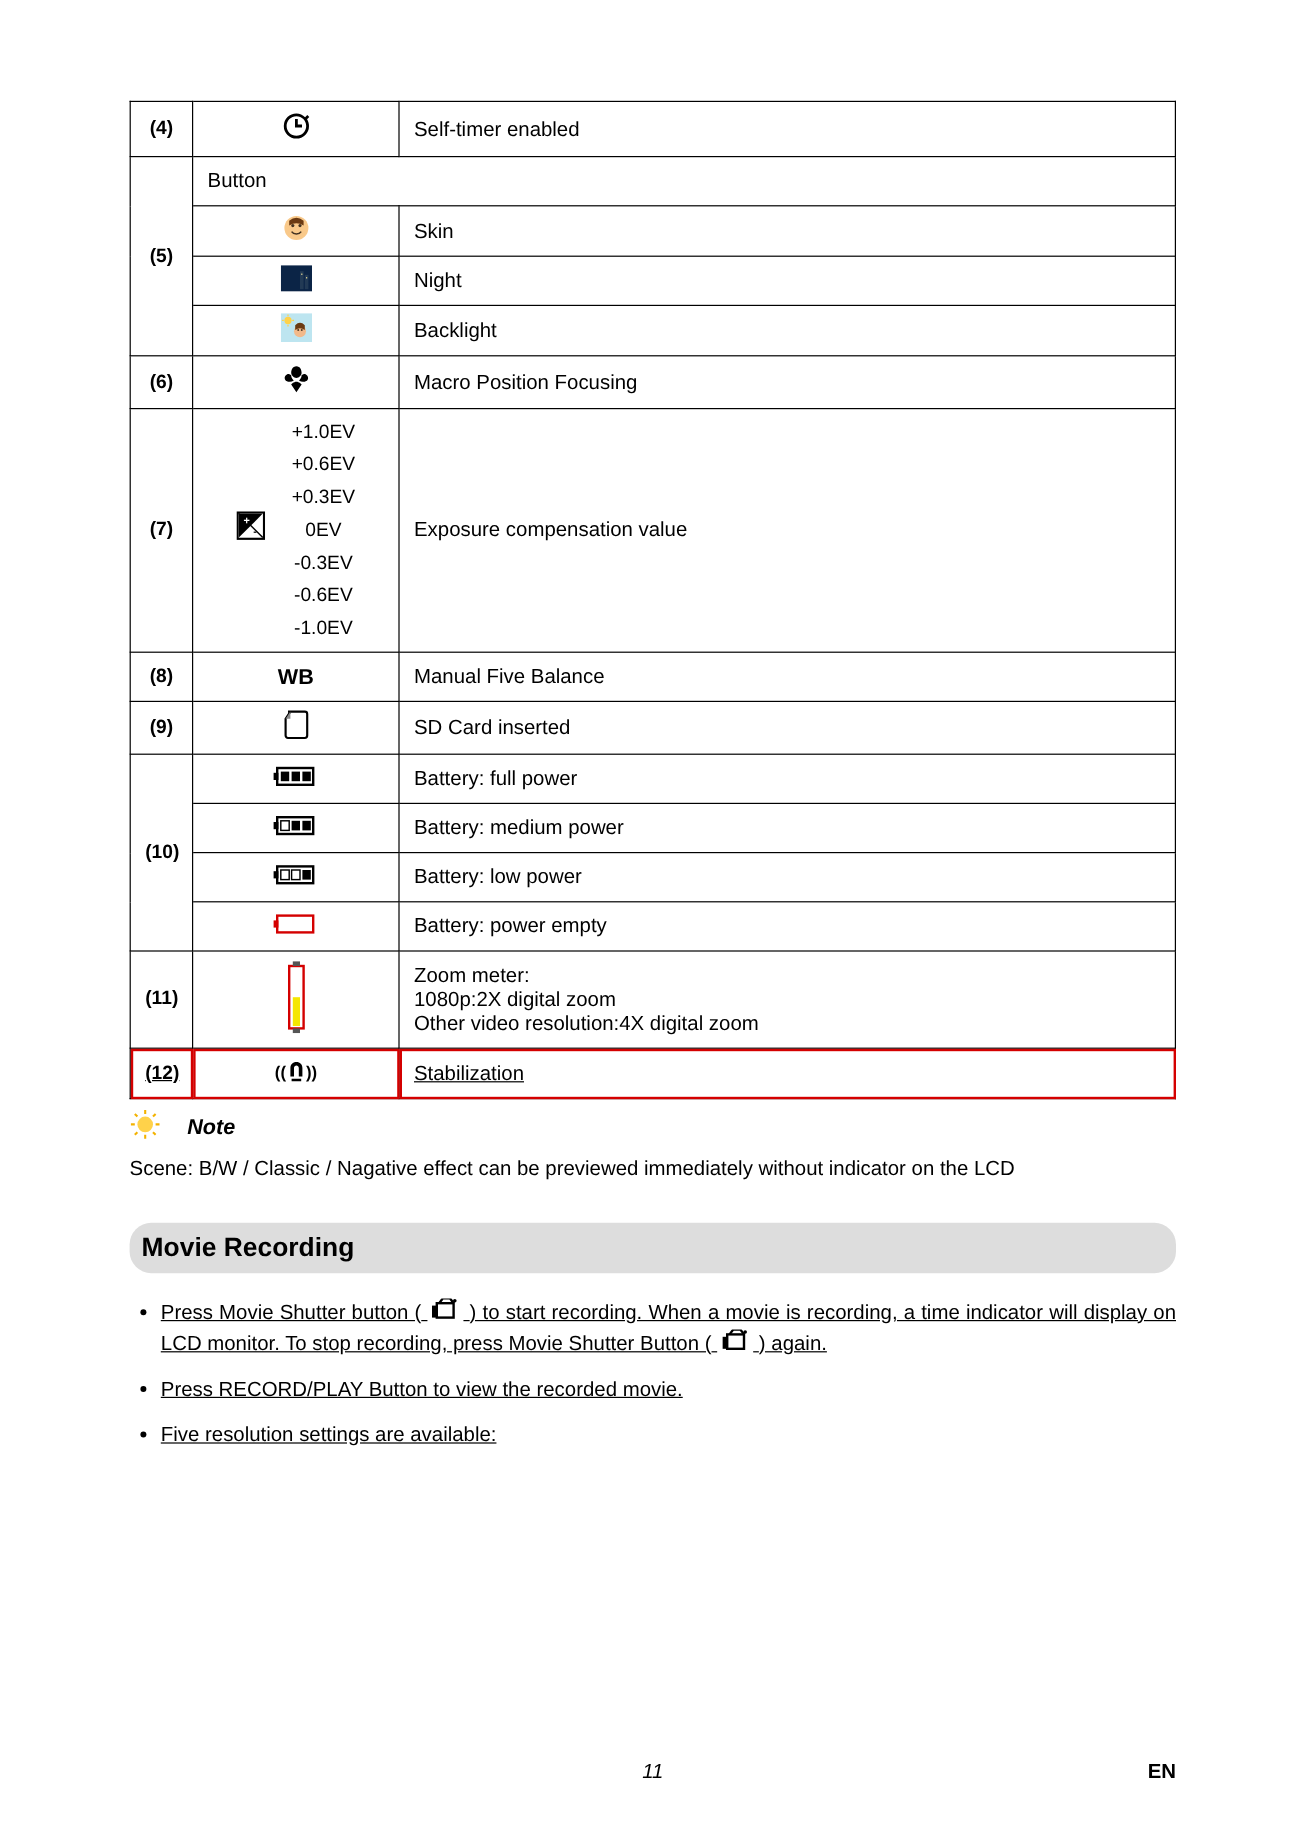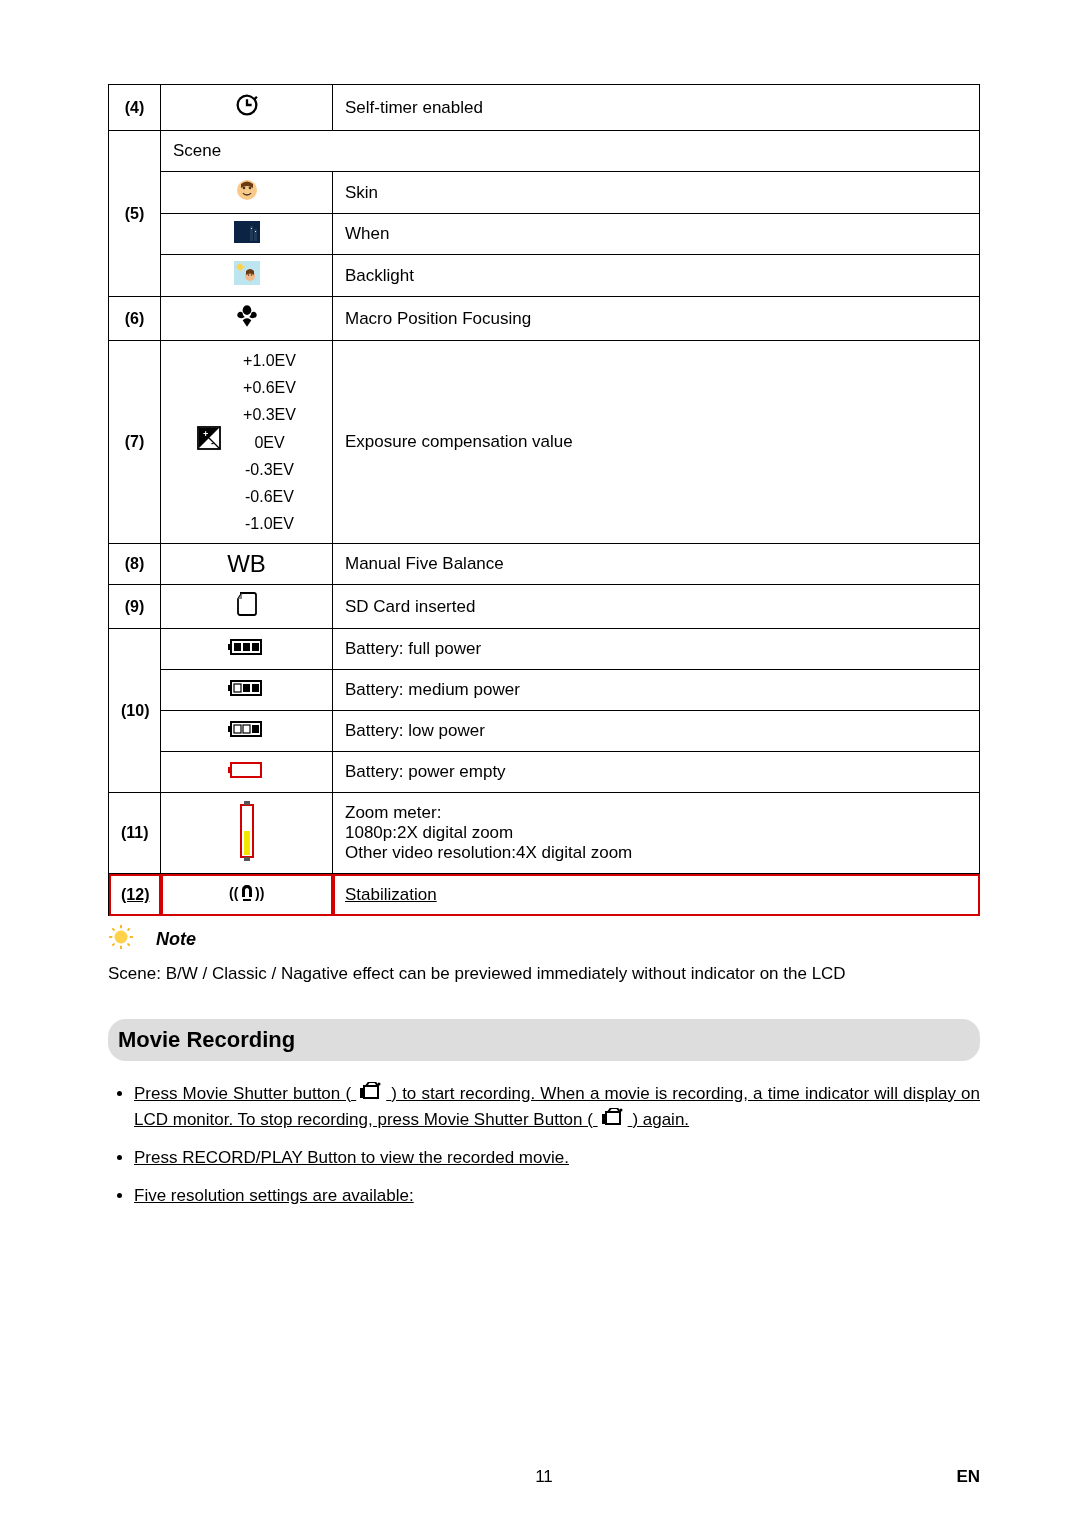--- a/index.html
+++ b/index.html
@@ -105,20 +105,21 @@
   }
   .footer {
     position: absolute;
     bottom: 40px;
     left: 108px;
     right: 100px;
     font-size: 17px;
   }
   .footer .pg {
     text-align: center;
+    font-style: italic;
   }
   .footer .lang {
     position: absolute;
     right: 0;
     top: 0;
     font-weight: bold;
   }
 </style>
 </head>
 <body>
@@ -138,21 +139,21 @@
       <td class="iconcell">
         <svg width="28" height="28" viewBox="0 0 24 24">
               <path d="M12 3a9 9 0 1 0 9 9c0-1.8-.5-3.4-1.4-4.8l1.6-1.6-1.4-1.4L18.2 5.8A8.97 8.97 0 0 0 12 3m0 2c3.9 0 7 3.1 7 7s-3.1 7-7 7-7-3.1-7-7 3.1-7 7-7m-1 2v6h5v-2h-3V7z" fill="#000"></path>
             </svg>
       </td>
       <td>Self-timer enabled</td>
     </tr>
 
     <tr>
       <td class="num" rowspan="4">(5)</td>
-      <td colspan="2">Scene</td>
+      <td colspan="2">Button</td>
     </tr>
     <tr>
       <td class="iconcell">
         <svg width="24" height="24" viewBox="0 0 24 24">
               <circle cx="12" cy="12" r="10" fill="#f9c98a"></circle>
               <circle cx="9" cy="10" r="1.3" fill="#432"></circle>
               <circle cx="15" cy="10" r="1.3" fill="#432"></circle>
               <path d="M8 15c1 1.5 3 2 4 2s3-.5 4-2" stroke="#432" stroke-width="1.3" fill="none"></path>
               <path d="M6 6 Q12 1 18 6 L18 10 Q12 6 6 10 Z" fill="#6b3a12"></path>
             </svg>
@@ -163,21 +164,21 @@
       <td class="iconcell">
         <svg width="26" height="22" viewBox="0 0 26 22">
               <rect x="0" y="0" width="26" height="22" fill="#0b2446"></rect>
               <path d="M8 4a6 6 0 1 0 0 12 5 5 0 1 1 0-12z" fill="#f5d742"></path>
               <rect x="16" y="5" width="3" height="15" fill="#223a55"></rect>
               <rect x="20" y="8" width="3" height="12" fill="#223a55"></rect>
               <rect x="17" y="7" width="1" height="1" fill="#ffeea0"></rect>
               <rect x="21" y="10" width="1" height="1" fill="#ffeea0"></rect>
             </svg>
       </td>
-      <td>When</td>
+      <td>Night</td>
     </tr>
     <tr>
       <td class="iconcell">
         <svg width="26" height="24" viewBox="0 0 26 24">
               <rect x="0" y="0" width="26" height="24" fill="#bde5f0"></rect>
               <circle cx="6" cy="6" r="3" fill="#ffd24a"></circle>
               <g stroke="#ffd24a" stroke-width="1">
                 <line x1="6" y1="1" x2="6" y2="2.5"></line>
                 <line x1="6" y1="9.5" x2="6" y2="11"></line>
                 <line x1="1" y1="6" x2="2.5" y2="6"></line>
@@ -224,21 +225,21 @@
             <span>-0.6EV</span>
             <span>-1.0EV</span>
           </span>
         </div>
       </td>
       <td>Exposure compensation value</td>
     </tr>
 
     <tr>
       <td class="num">(8)</td>
-      <td class="iconcell" style="font-weight:normal;font-size:24px">WB</td>
+      <td class="iconcell" style="font-weight:bold;font-size:18px">WB</td>
       <td>Manual Five Balance</td>
     </tr>
 
     <tr>
       <td class="num">(9)</td>
       <td class="iconcell">
         <svg width="22" height="26" viewBox="0 0 22 26">
               <path d="M4 2h14a2 2 0 0 1 2 2v18a2 2 0 0 1-2 2H4a2 2 0 0 1-2-2V8l4-6z" fill="none" stroke="#000" stroke-width="1.8"></path>
               <path d="M2 8l4-6v6z" fill="#888"></path>
             </svg>

